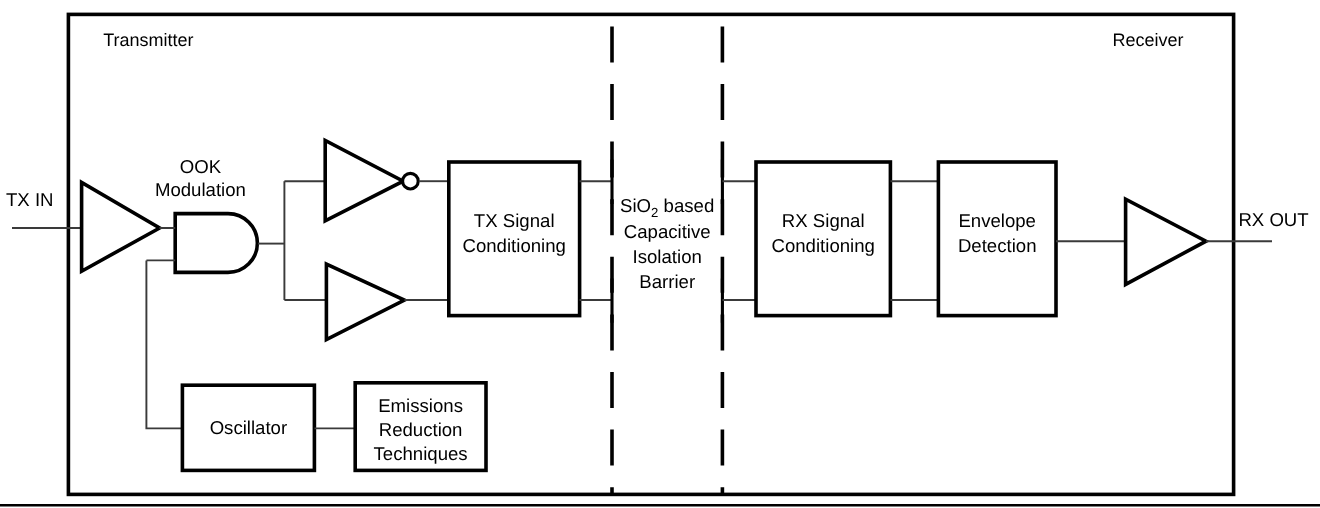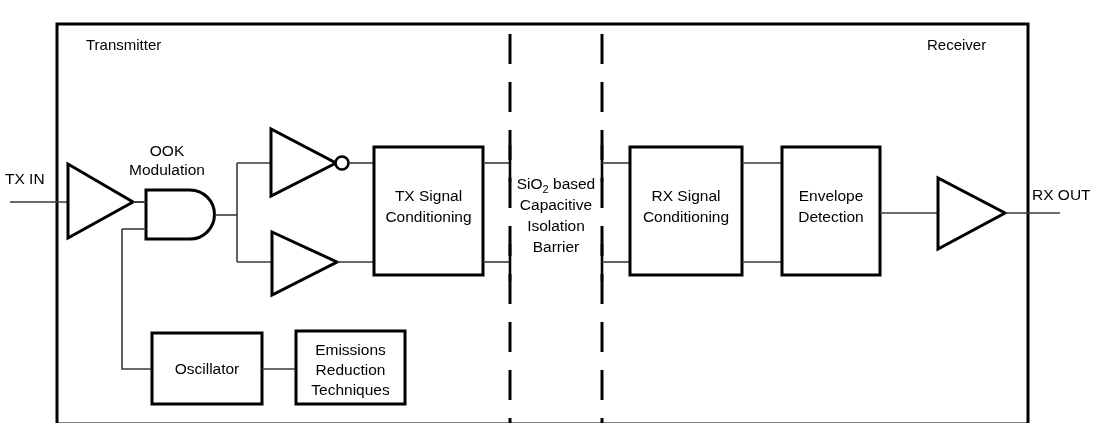--- a/index.html
+++ b/index.html
@@ -10,21 +10,20 @@
   body {
     width: 1100px;
     height: 423px;
     font-family: "Liberation Sans", sans-serif;
     overflow: hidden;
   }
   #diagram-root {
     position: relative;
     width: 1100px;
     height: 369px;
-    margin-top: 12px;
   }
   svg#block-diagram {
     display: block;
     width: 1100px;
     height: 423px;
   }
   .shape-stroke {
     fill: none;
     stroke: #000000;
     stroke-width: 3;

